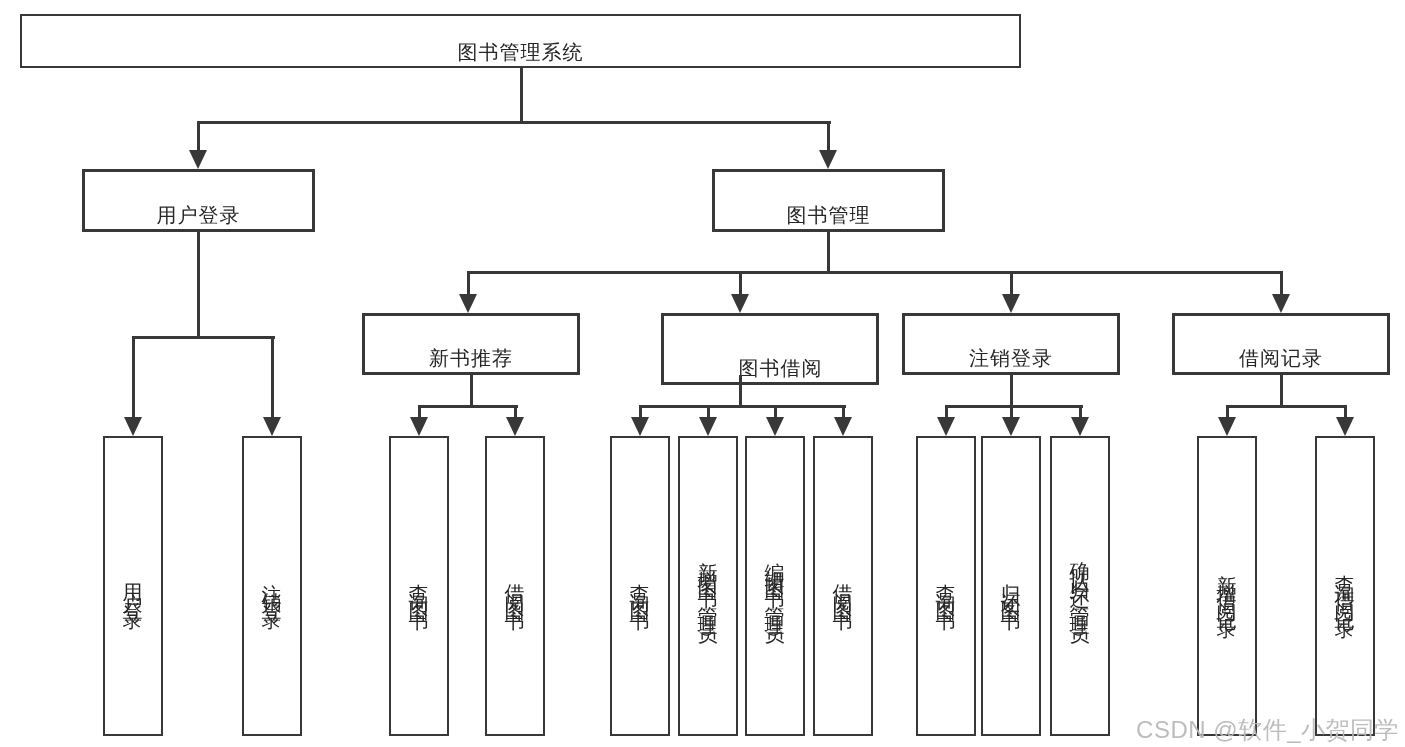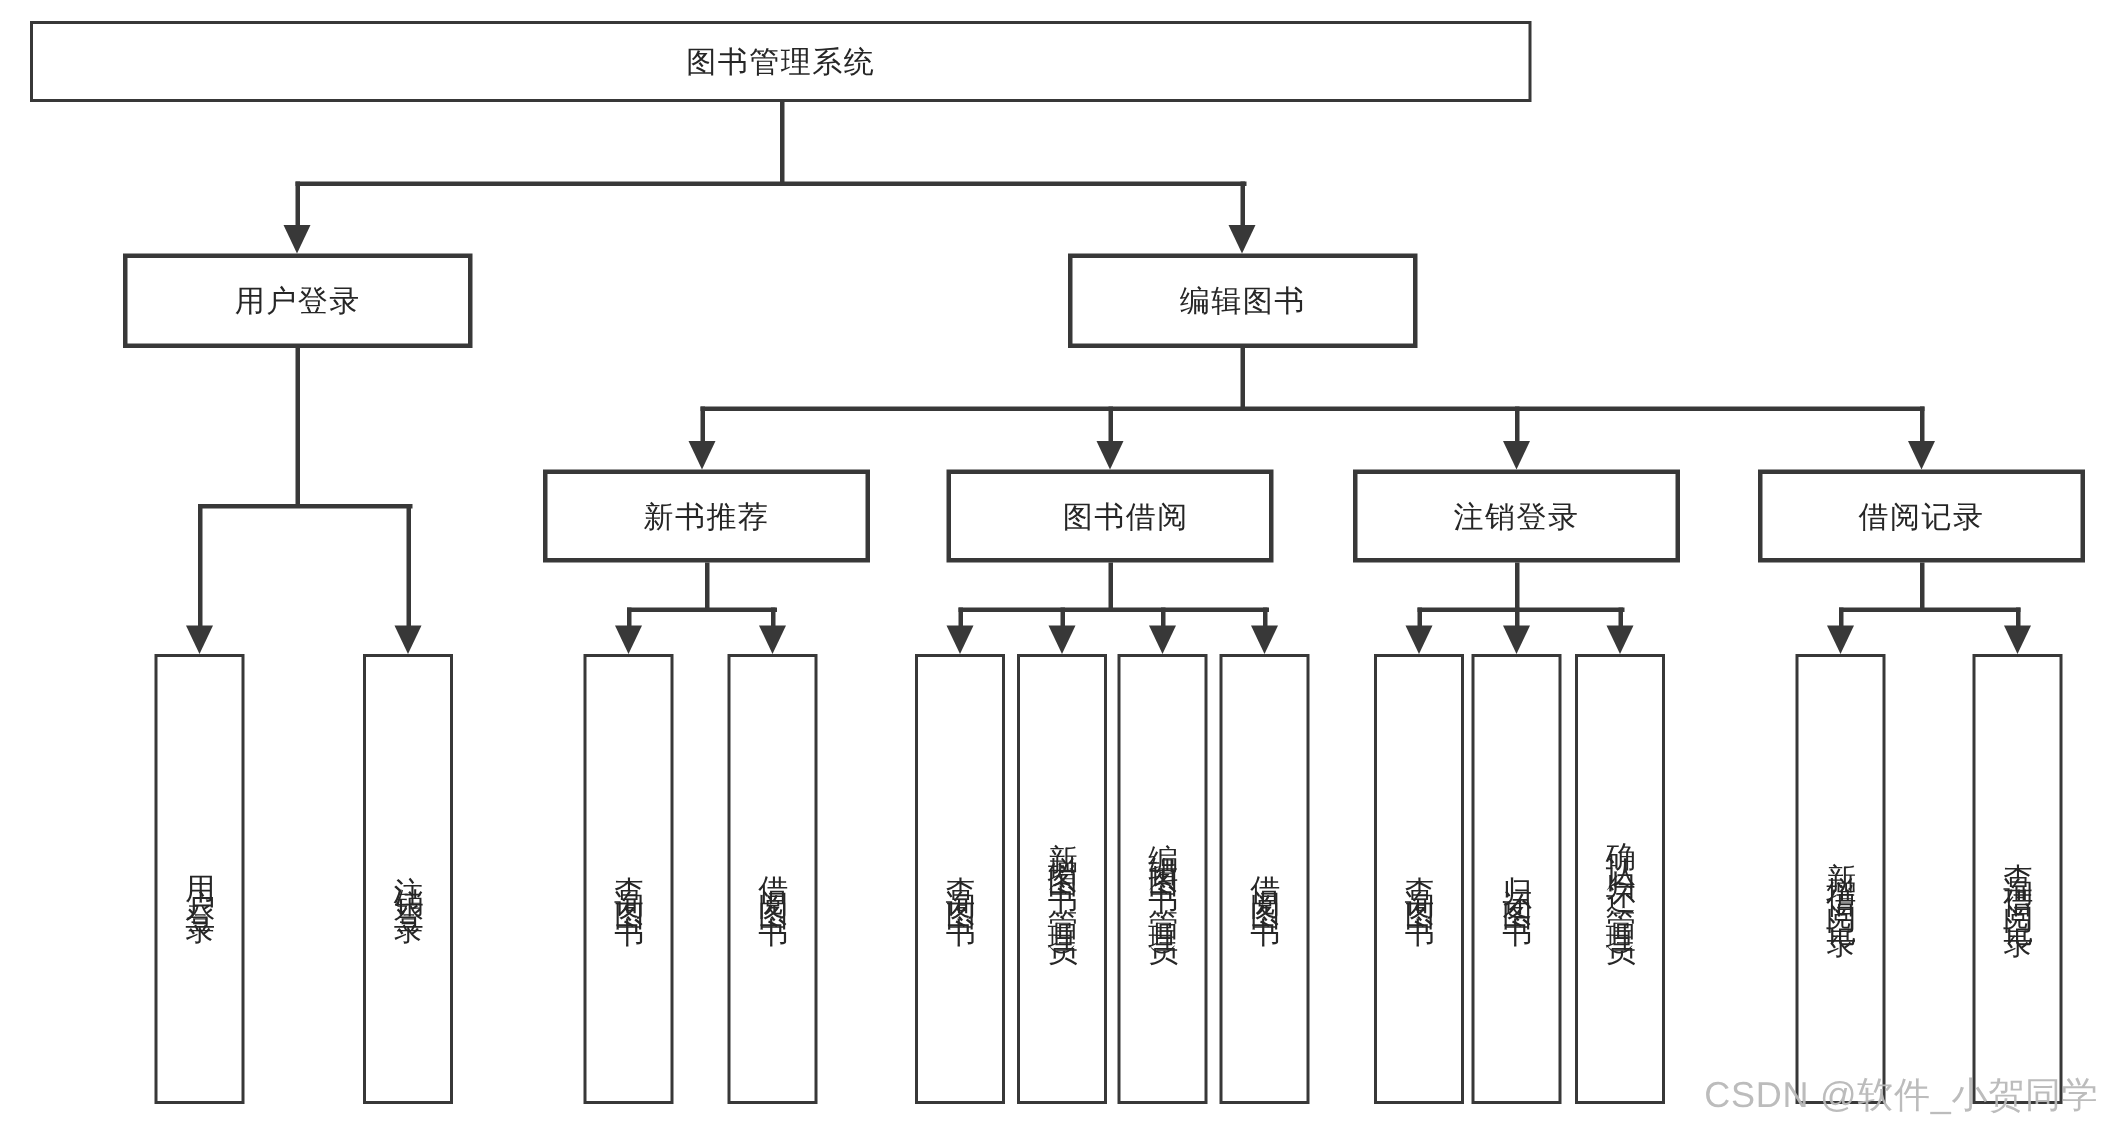--- a/index.html
+++ b/index.html
@@ -13,21 +13,21 @@
     width:1405px;height:747px;
     background:#ffffff;
     font-family:"Liberation Sans","DejaVu Sans",sans-serif;
     overflow:hidden;
   }
   .box{
     position:absolute;
     box-sizing:border-box;
     background:#ffffff;
     border:2px solid var(--line);
-    display:flex;align-items:center;justify-content:center;
+    display:flex;align-items:flex-end;justify-content:center;
     color:var(--text);
   }
   .box.lv2,.box.lv3{border-width:3px;}
   .box.h{font-size:20px;letter-spacing:1px;}
   .leaf{
     position:absolute;
     box-sizing:border-box;
     background:#ffffff;
     border:2px solid var(--line);
     width:60px;height:300px;top:436px;
@@ -65,27 +65,27 @@
 <div class="canvas">
 
   <div class="box h" style="left:20px;top:14px;width:1001px;height:54px;">
     <span>图书管理系统</span>
   </div>
 
   <div class="box h lv2" style="left:82px;top:169px;width:233px;height:63px;">
     <span>用户登录</span>
   </div>
   <div class="box h lv2" style="left:712px;top:169px;width:233px;height:63px;">
-    <span>编辑图书</span>
+    <span>图书管理</span>
   </div>
 
   <div class="box h lv3" style="left:362px;top:313px;width:218px;height:62px;">
     <span>新书推荐</span>
   </div>
-  <div class="box h lv3" style="left:631px;top:313px;width:218px;height:62px;padding-left:21px;">
+  <div class="box h lv3" style="left:661px;top:313px;width:218px;height:72px;padding-left:21px;">
     <span>图书借阅</span>
   </div>
   <div class="box h lv3" style="left:902px;top:313px;width:218px;height:62px;">
     <span>注销登录</span>
   </div>
   <div class="box h lv3" style="left:1172px;top:313px;width:218px;height:62px;">
     <span>借阅记录</span>
   </div>
 
   <div class="leaf" style="left:103px;">

